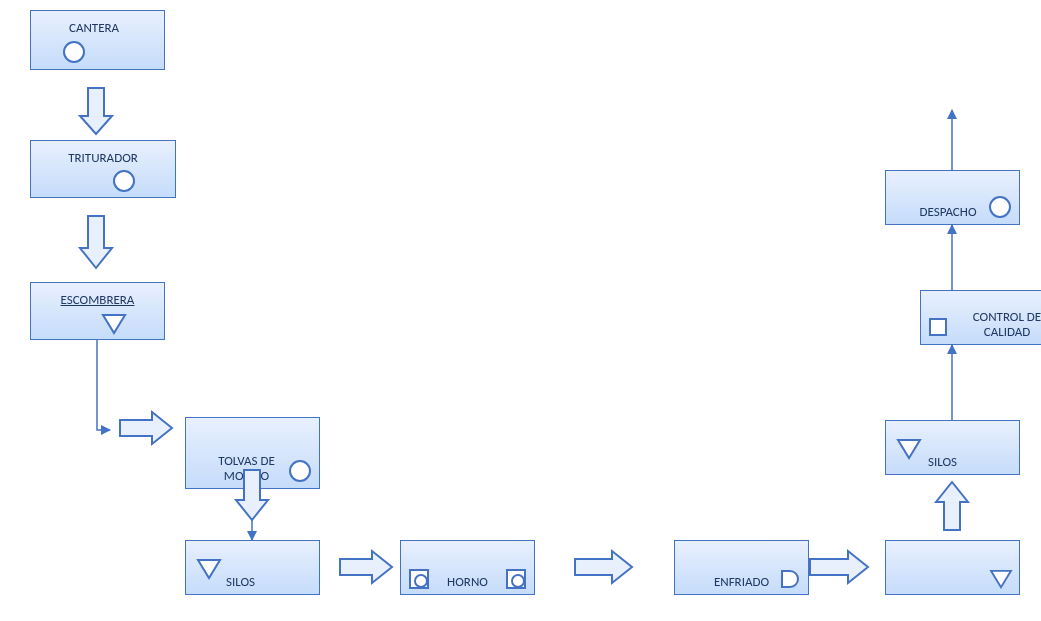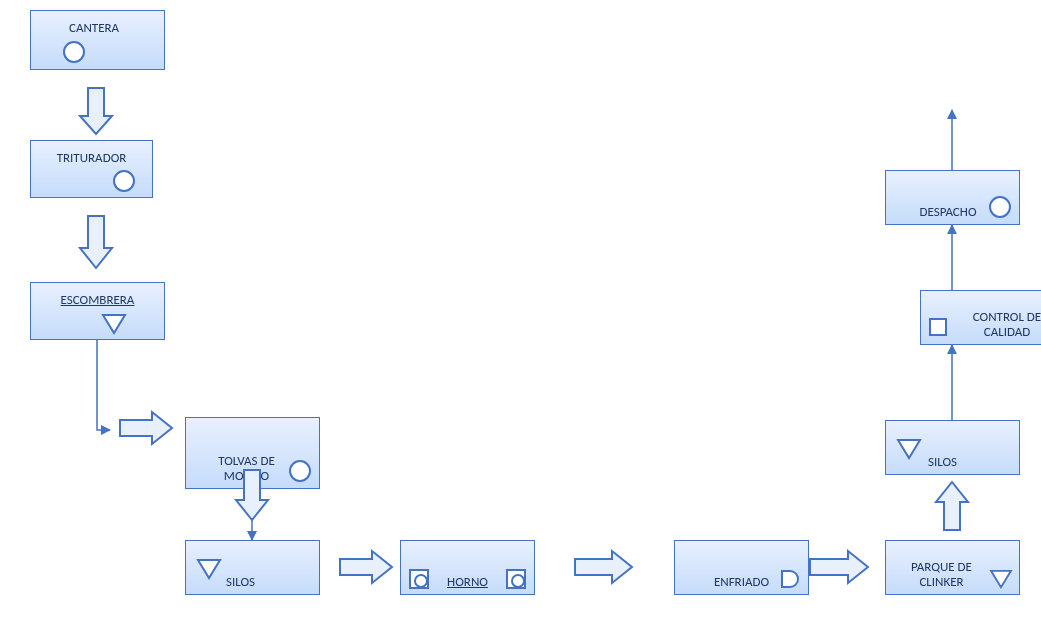--- a/index.html
+++ b/index.html
@@ -56,21 +56,21 @@
   .thinline     { stroke:#4472C4; stroke-width:1.5; fill:none; }
 </style>
 </head>
 <body>
 
 <div class="node" style="left:30px; top:10px; width:135px; height:60px; justify-content:flex-start; padding-left:38px;">
   <div class="deco circle" style="left:32px; bottom:6px; width:22px; height:22px;"></div>
   <span class="label" style="align-self:flex-start; margin-top:6px;">CANTERA</span>
 </div>
 
-<div class="node" style="left:30px; top:140px; width:123px; height:58px;">
+<div class="node" style="left:30px; top:140px; width:146px; height:58px;">
   <span class="label" style="align-self:flex-start; margin-top:6px;">TRITURADOR</span>
   <div class="deco circle" style="left:82px; bottom:5px; width:22px; height:22px;"></div>
 </div>
 
 <div class="node" style="left:30px; top:282px; width:135px; height:58px;">
   <span class="label" style="align-self:flex-start; margin-top:6px;text-decoration:underline;">ESCOMBRERA</span>
 
   <svg class="deco" style="left:70px; bottom:4px; width:26px; height:22px;" viewBox="0 0 26 22">
     <polygon points="2,2 24,2 13,20" fill="#ffffff" stroke="#4472C4" stroke-width="2"></polygon>
   </svg>
@@ -81,41 +81,40 @@
   <div class="deco circle" style="right:8px; bottom:6px; width:22px; height:22px;"></div>
 </div>
 
 <div class="node" style="left:185px; top:540px; width:135px; height:55px; justify-content:flex-start; padding-left:40px;">
   <svg class="deco" style="left:10px; top:17px; width:26px; height:22px;" viewBox="0 0 26 22">
     <polygon points="2,2 24,2 13,20" fill="#ffffff" stroke="#4472C4" stroke-width="2"></polygon>
   </svg>
   <span class="label">SILOS</span>
 </div>
 
-<div class="node" style="left:400px; top:540px; width:135px; height:55px;text-decoration:underline;">
+<div class="node" style="left:400px; top:540px; width:135px; height:55px;">
   <span class="label">HORNO</span>
 
   <div class="deco square" style="left:8px; bottom:5px; width:20px; height:20px;">
     <div style="position:absolute; left:3px; top:3px; width:10px; height:10px; border:2px solid #4472C4; border-radius:50%;"></div>
   </div>
   <div class="deco square" style="right:8px; bottom:5px; width:20px; height:20px;">
     <div style="position:absolute; left:3px; top:3px; width:10px; height:10px; border:2px solid #4472C4; border-radius:50%;"></div>
   </div>
 </div>
 
 <div class="node" style="left:674px; top:540px; width:135px; height:55px;">
   <span class="label">ENFRIADO</span>
 
   <svg class="deco" style="right:8px; bottom:5px; width:20px; height:20px;" viewBox="0 0 20 20">
     <path d="M2 2 H10 A8 8 0 0 1 10 18 H2 Z" fill="#ffffff" stroke="#4472C4" stroke-width="2"></path>
   </svg>
 </div>
 
 <div class="node" style="left:885px; top:540px; width:135px; height:55px; padding-right:28px;">
-  <span class="label">PARQUE DE CLINKER</span>
   <svg class="deco" style="right:6px; bottom:5px; width:24px; height:20px;" viewBox="0 0 26 22">
     <polygon points="2,2 24,2 13,20" fill="#ffffff" stroke="#4472C4" stroke-width="2"></polygon>
   </svg>
 </div>
 
 <div class="node" style="left:885px; top:420px; width:135px; height:55px; justify-content:flex-start; padding-left:42px;">
   <svg class="deco" style="left:10px; top:17px; width:26px; height:22px;" viewBox="0 0 26 22">
     <polygon points="2,2 24,2 13,20" fill="#ffffff" stroke="#4472C4" stroke-width="2"></polygon>
   </svg>
   <span class="label">SILOS</span>

